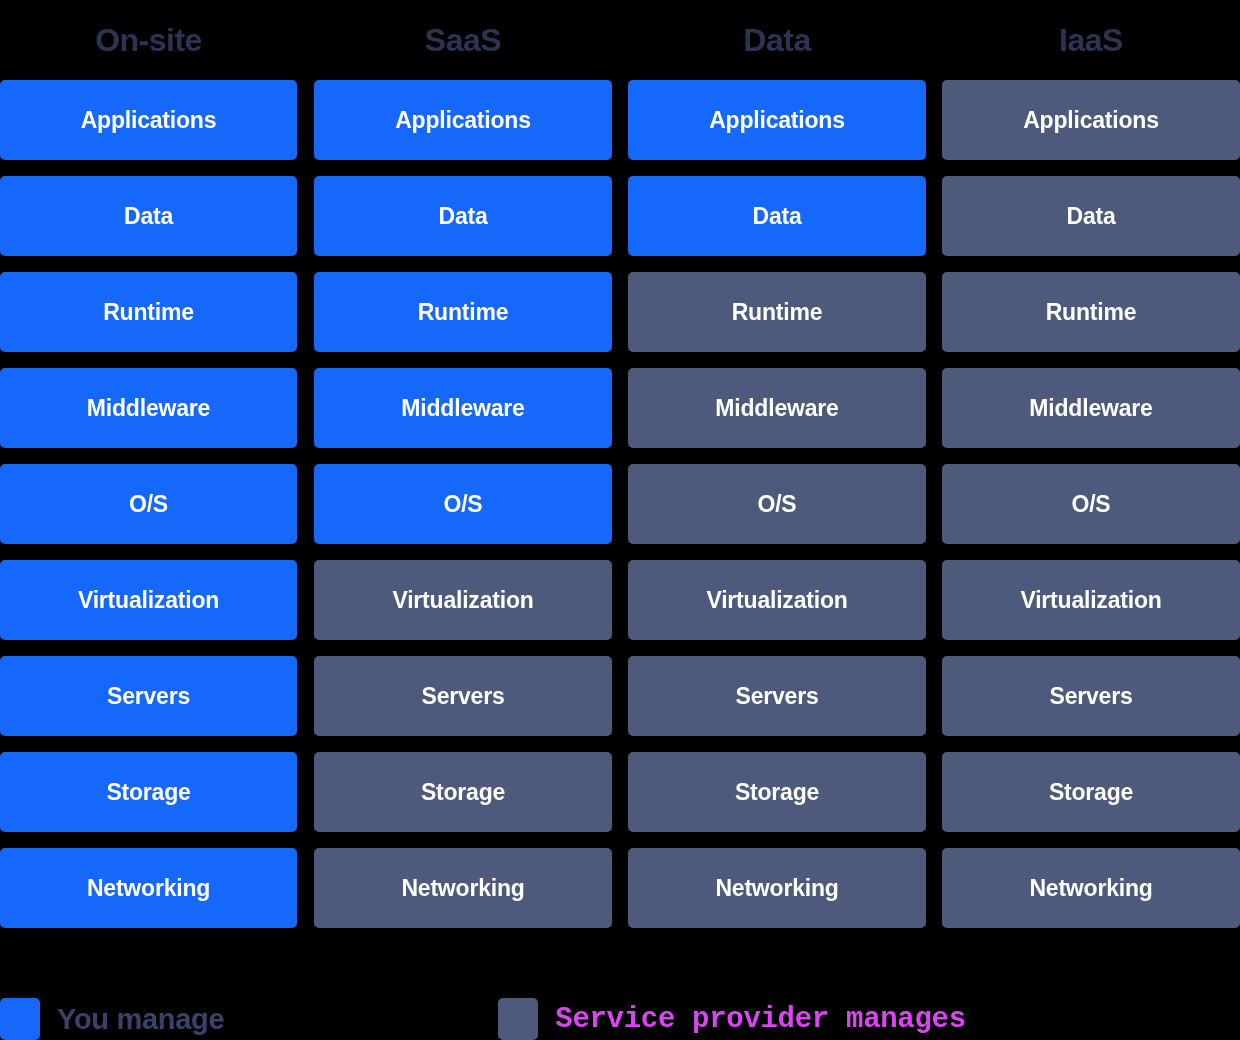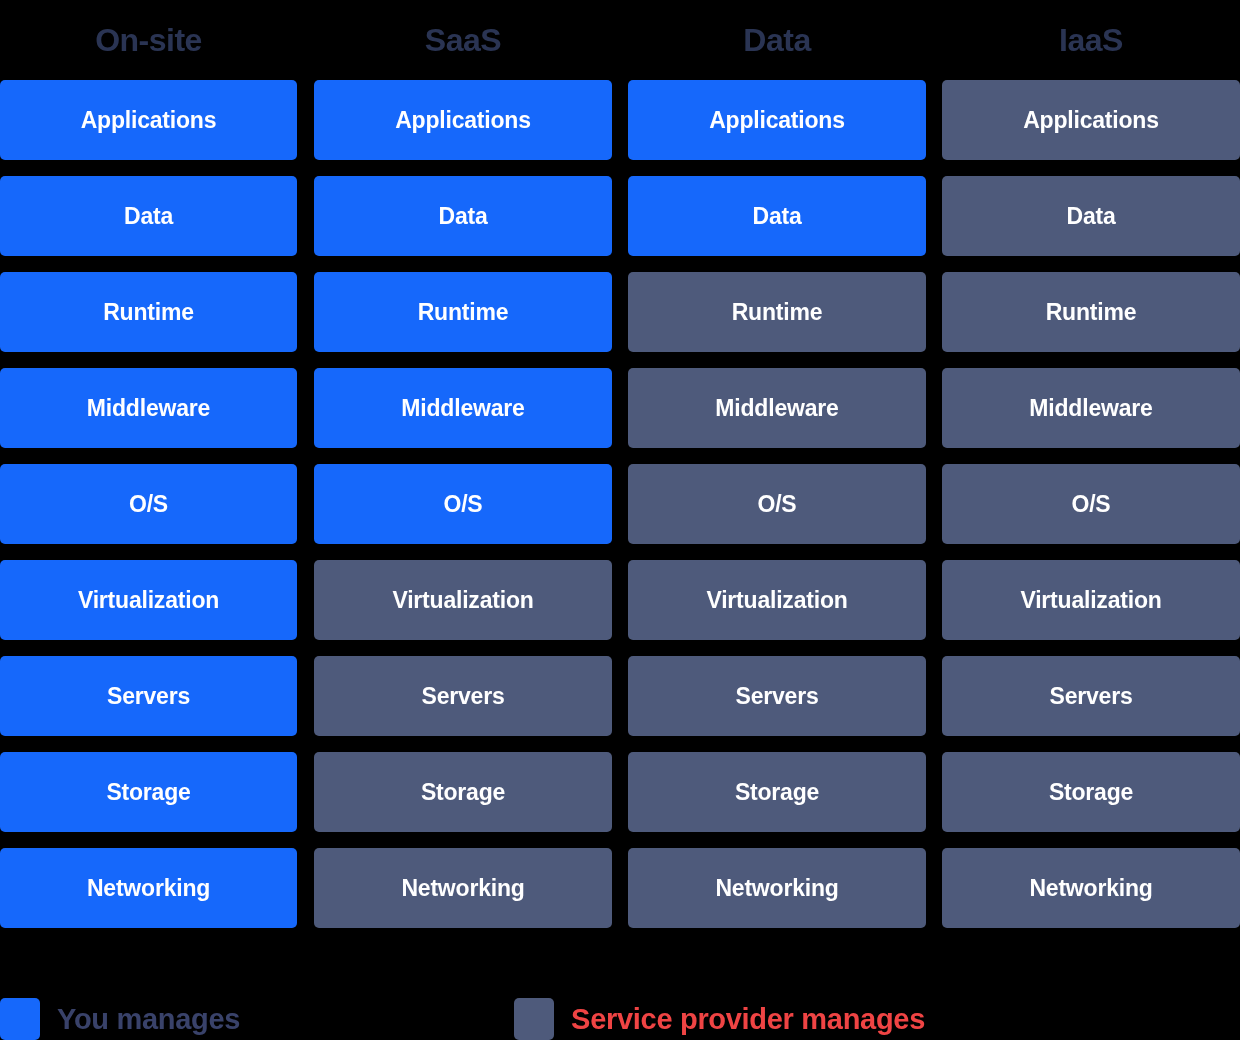--- a/index.html
+++ b/index.html
@@ -184,21 +184,21 @@
         <div class="cell you c1" style="background: rgb(22, 104, 251); color: rgb(255, 255, 255);">Networking</div>
         <div class="cell prov c2" style="background: rgb(78, 90, 123); color: rgb(255, 255, 255);">Networking</div>
         <div class="cell prov c3" style="background: rgb(78, 90, 123); color: rgb(255, 255, 255);">Networking</div>
         <div class="cell prov c4" style="background: rgb(78, 90, 123); color: rgb(255, 255, 255);">Networking</div>
       </div>
     </div>
 
   <div id="legend">
     <div class="legend-item first">
       <span class="swatch you" style="background: rgb(22, 104, 251);"></span>
-      <span class="legend-label" style="color: rgb(57, 66, 106);">You manages</span>
+      <span class="legend-label" style="color: rgb(57, 66, 106);">You manage</span>
     </div>
     <div class="legend-item second">
       <span class="swatch prov" style="background: rgb(78, 90, 123);"></span>
-      <span class="legend-label" style="color: #ef4444;">Service provider manages</span>
+      <span class="legend-label" style="color: #d946ef; font-family: Liberation Mono, monospace;">Service provider manages</span>
     </div>
   </div>
 
 </div>
 
 </body></html>

